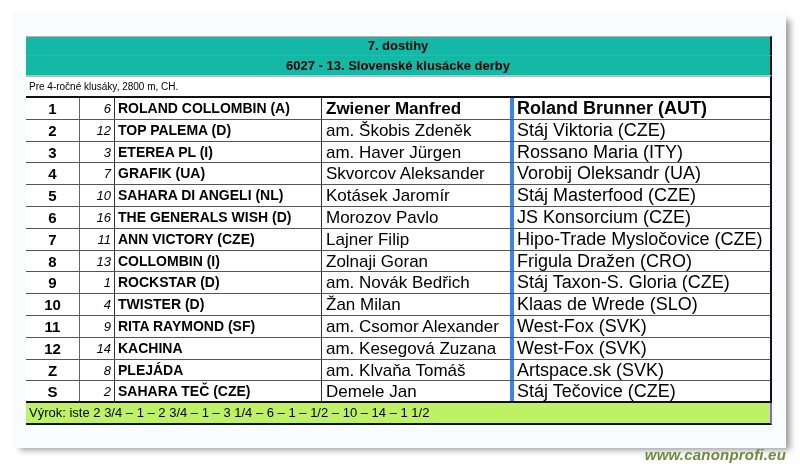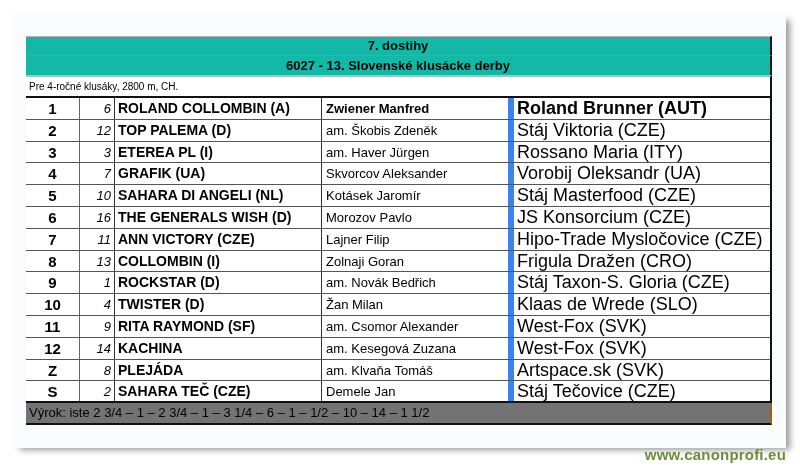--- a/index.html
+++ b/index.html
@@ -15,26 +15,26 @@
   .title-row.second { height:19px; border-top:1px solid #8a8e8e; line-height:19px; }
   .sub-row { height:19px; border-top:2px solid #b8bcbc; border-right:2px solid #111; font-size:10px;
              line-height:19px; padding-left:3px; background:#fff; }
   .grid { border-top:2px solid #111; border-right:2px solid #111; background:#fff; }
   .row { display:flex; height:21.8px; border-bottom:1px solid #555; box-sizing:border-box; }
   .row:last-child { border-bottom:2px solid #111; }
   .c { box-sizing:border-box; height:100%; line-height:21px; white-space:nowrap; overflow:hidden; }
   .c.pos { width:54px; text-align:center; font-weight:bold; font-size:15px; border-right:1px solid #666; }
   .c.num { width:35px; text-align:right; padding-right:3px; font-style:italic; font-size:13px; border-right:1px solid #333; }
   .c.horse { width:207px; padding-left:3px; font-weight:bold; font-size:14px; border-right:1px solid #333; }
-  .c.driver { width:192px; padding-left:4px; font-size:13px; border-right:6px solid #3b82f6; }
+  .c.driver { width:192px; padding-left:4px; font-size:17px; border-right:4px solid #3b82f6; }
   .c.owner { flex:1; padding-left:3px; font-size:18px; }
   .row.head .c.driver, .row.head .c.owner { font-weight:bold; }
-  .footer-row { height:20px; border-right:2px solid #a16207; border-bottom:2px solid #111; font-size:13px;
-                line-height:20px; padding-left:3px; background:#737373; }
-  .watermark { position:absolute; right:14px; bottom:6px; color:#6d8c3a; 
+  .footer-row { height:20px; border-right:2px solid #8b5cf6; border-bottom:2px solid #111; font-size:13px;
+                line-height:20px; padding-left:3px; background:#bef264; }
+  .watermark { position:absolute; right:14px; bottom:6px; color:#6d8c3a; font-style:italic;
                font-size:15px; font-weight:bold; letter-spacing:0.2px; }
 </style>
 </head>
 <body>
 
 <div class="shadow"></div>
 <div class="card"></div>
 
 <div class="tbl">
   <div class="title-row">7. dostihy</div>

